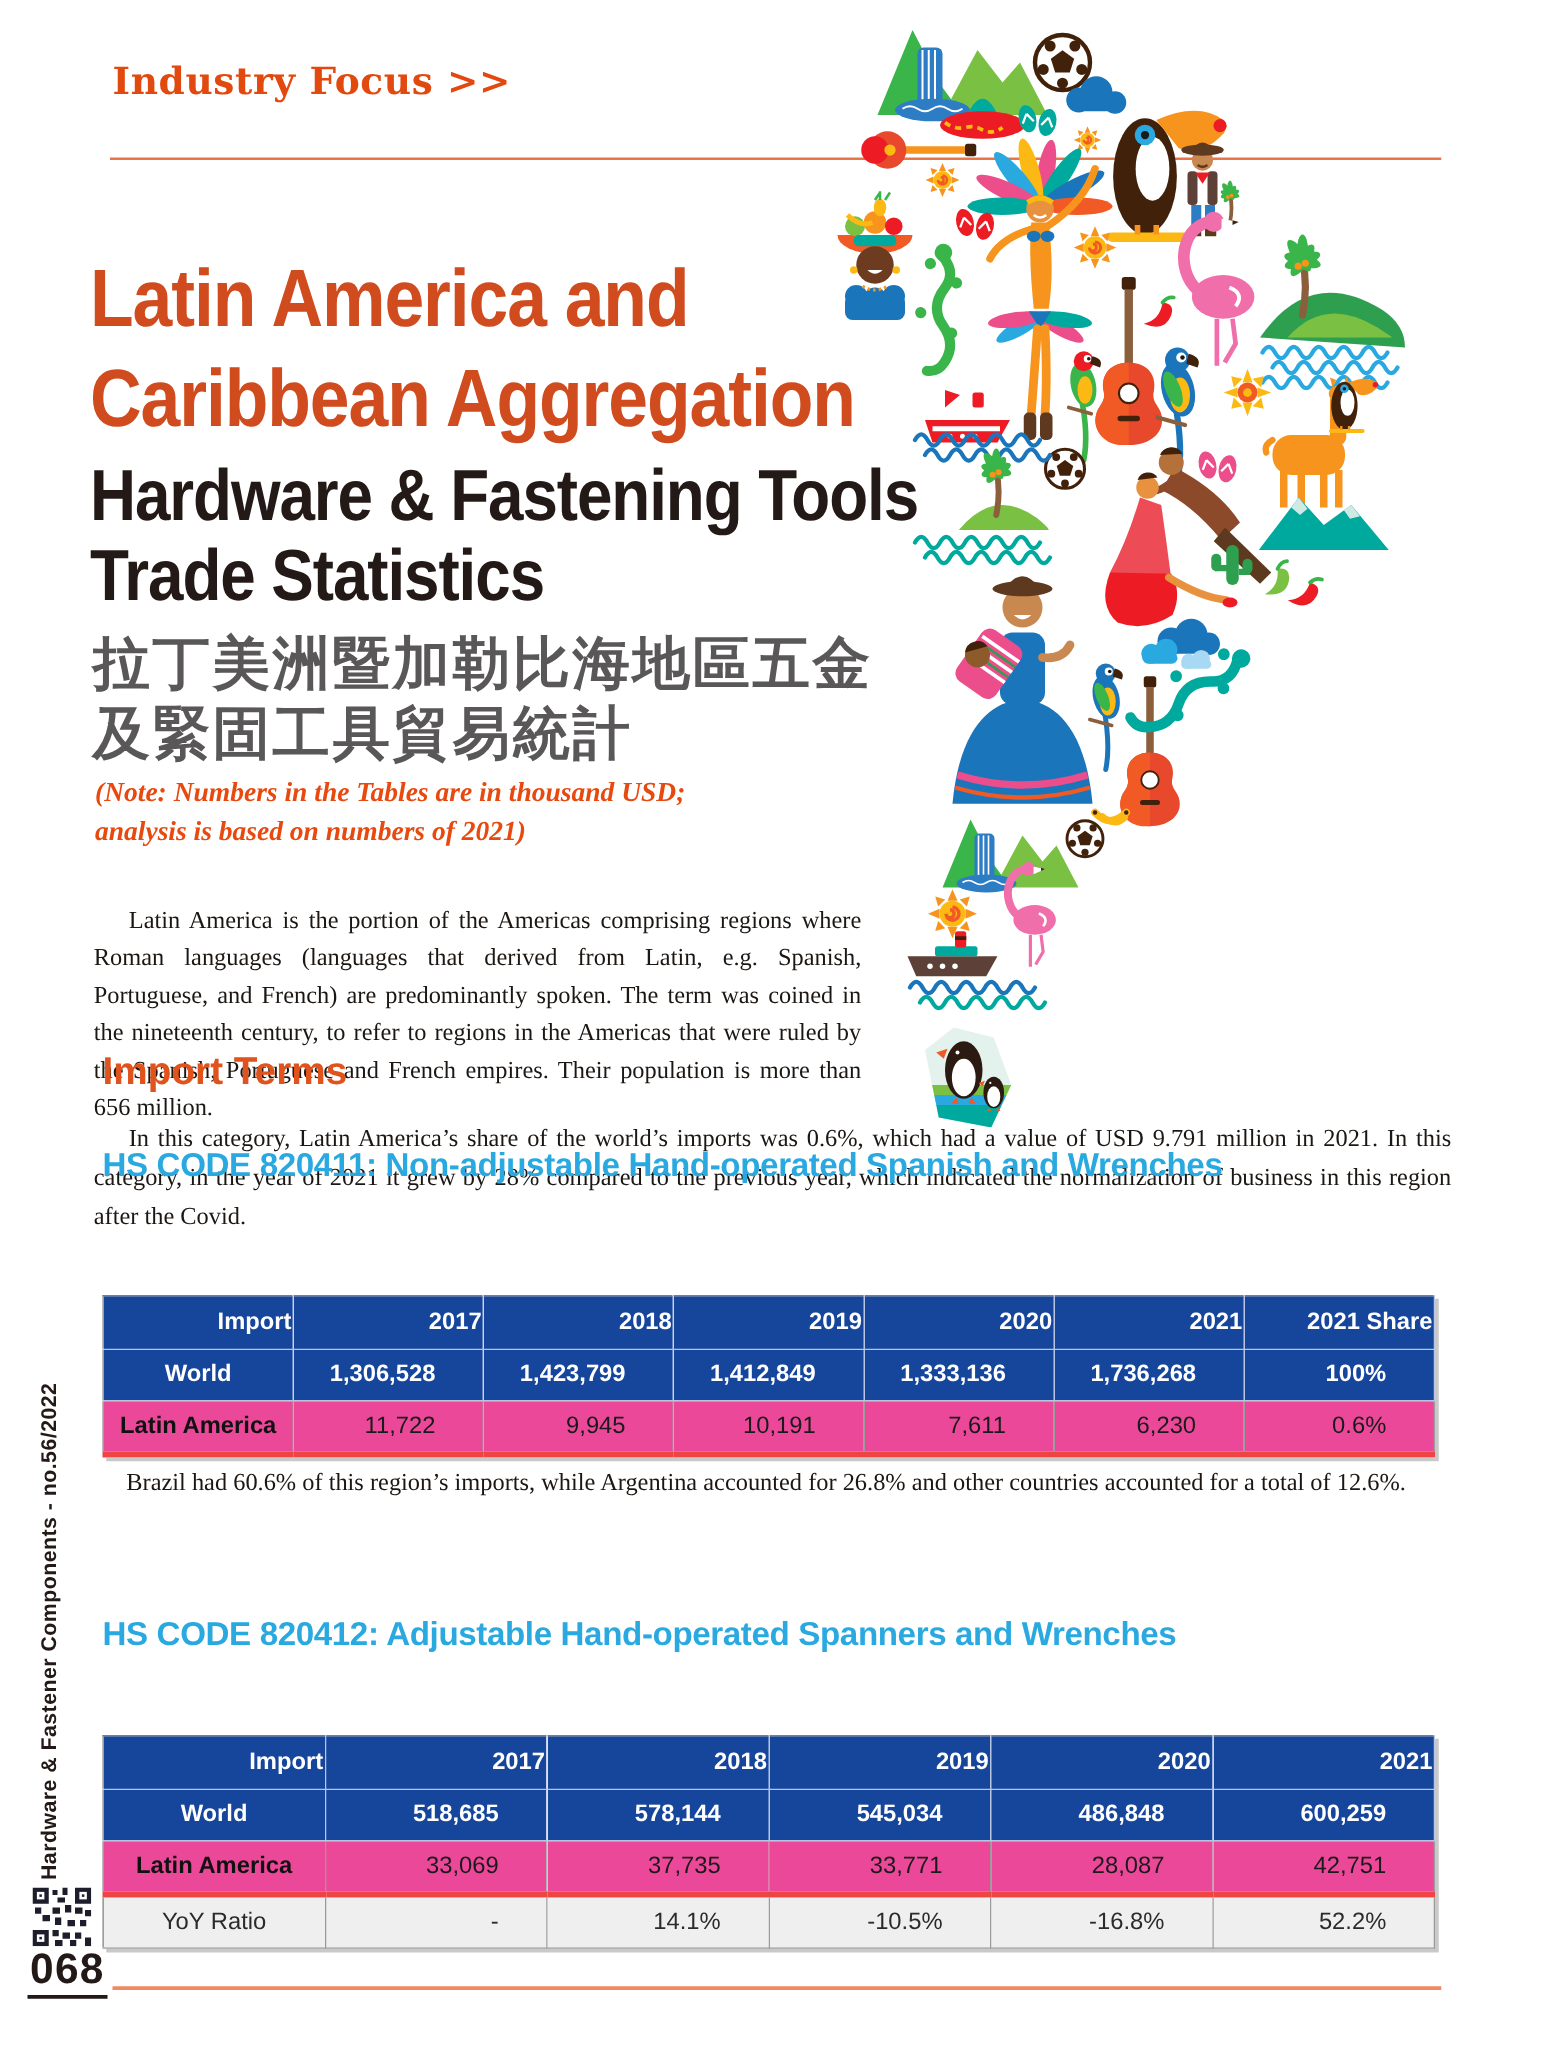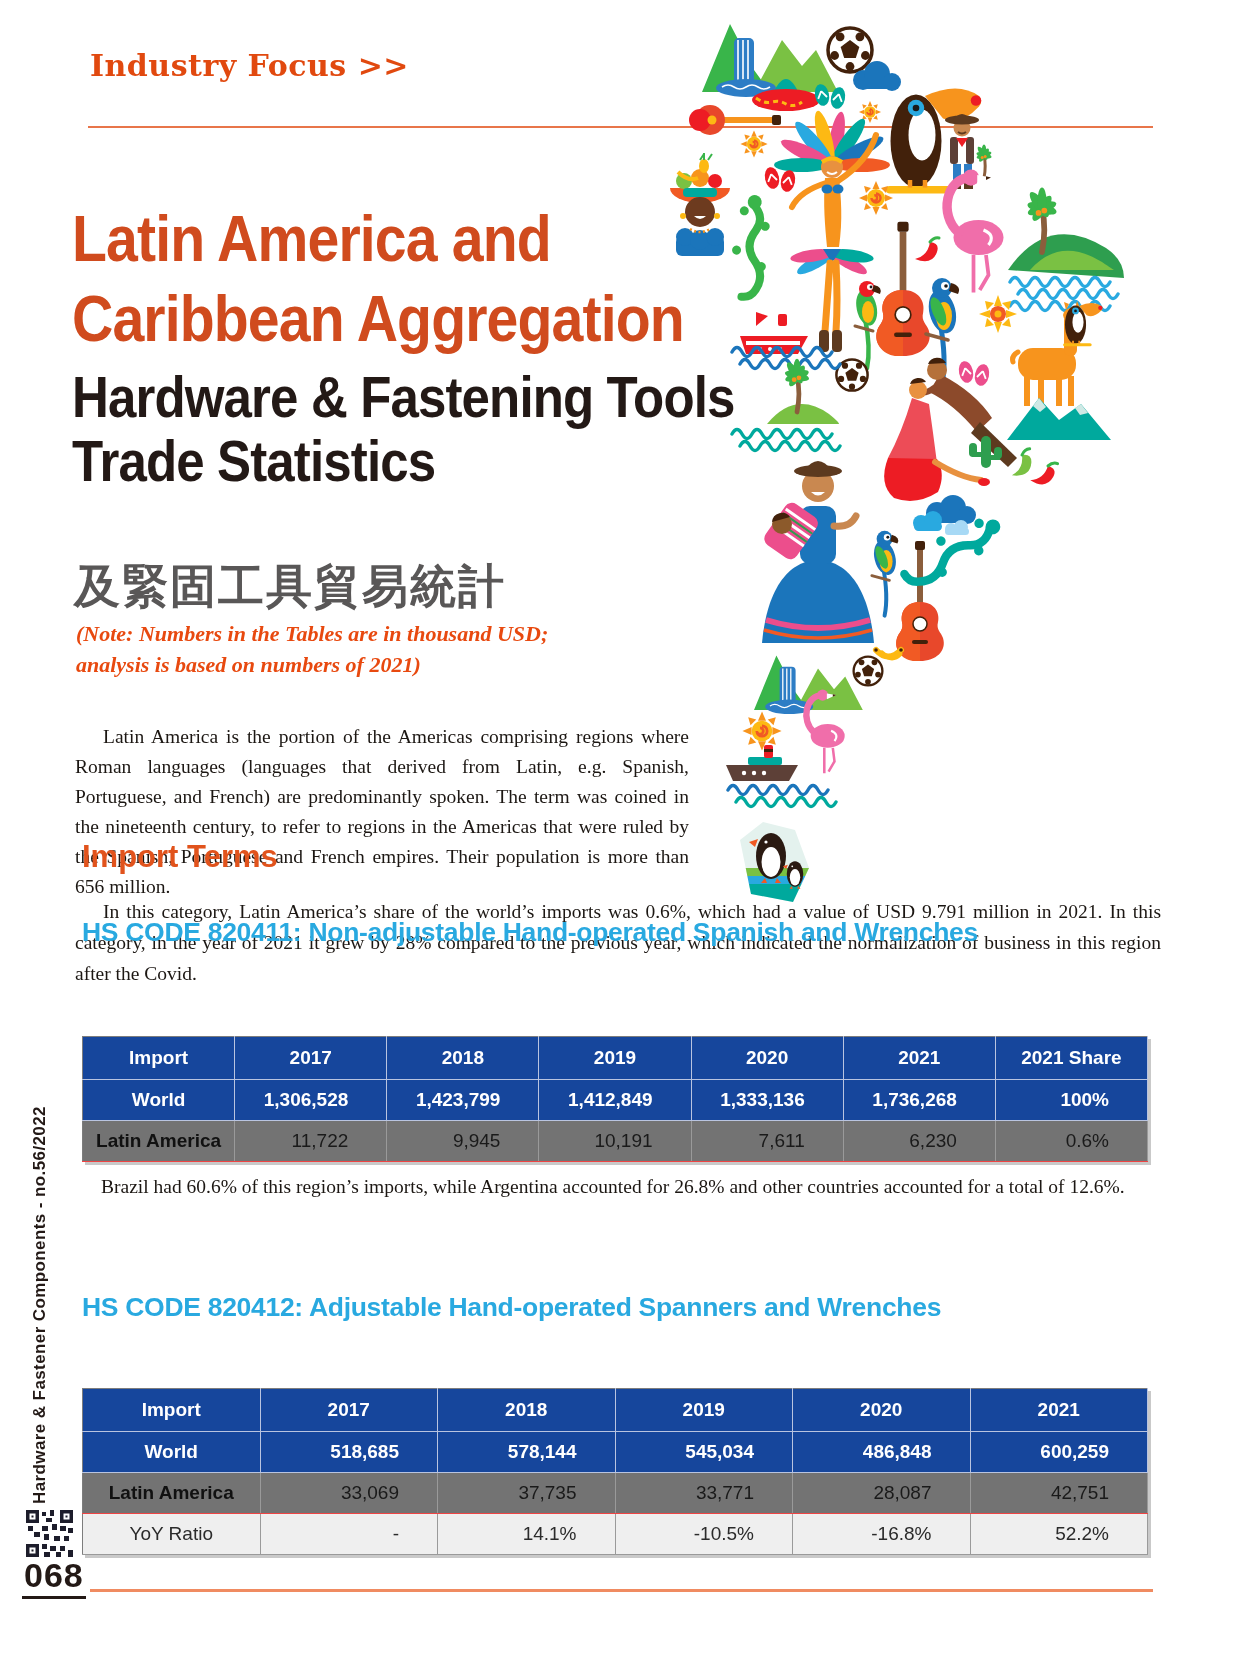--- a/index.html
+++ b/index.html
@@ -32,26 +32,26 @@
   .h-import{left:82px;top:839px;font-size:31px;font-weight:bold;color:#E1531C;z-index:3;}
   .h-hs{left:82px;top:0;font-size:26.5px;font-weight:bold;color:#29A9E0;letter-spacing:-.3px;z-index:2;}
 
   
   table.tbl{border-collapse:collapse;table-layout:fixed;width:1066px;
             font-family:"Liberation Sans",sans-serif;box-shadow:3px 3px 0 #c9c9c9;
             border:1px solid #7d7d7d;z-index:2;position:absolute;left:82px;}
   table.tbl td{font-size:19px;height:38px;overflow:hidden;}
   tr.r-hdr td,tr.r-blue td{background:#16469C;color:#fff;font-weight:bold;
       border-right:1px solid #b9c4e0;border-bottom:1px solid #b9c4e0;}
-  tr.r-gray td{background:#737373;color:#1a1a1a;border-right:1px solid #9a9a9a;border-bottom:1px solid #ef4444;}
+  tr.r-gray td{background:#ec4899;color:#1a1a1a;border-right:1px solid #9a9a9a;border-bottom:5px solid #ef4444;}
   tr.r-light td{background:#EFEFEF;color:#2b2b2b;border-right:1px solid #9a9a9a;border-bottom:1px solid #9a9a9a;}
   td.lbl{text-align:center;}
   tr.r-gray td.lbl{font-weight:bold;color:#111;}
   td.num{text-align:right;padding-right:38px;}
-  tr.r-hdr td{text-align:center;height:40px;}
+  tr.r-hdr td{text-align:right;height:40px;}
 
   
   .side-text{left:30px;top:1066px;height:438px;writing-mode:vertical-rl;transform:rotate(180deg);
              font-size:17px;font-weight:bold;color:#231916;letter-spacing:.4px;z-index:3;}
   .qr{left:26px;top:1510px;z-index:3;}
   .page-num{left:22px;top:1556px;font-size:34px;font-weight:bold;color:#231916;
             border-bottom:3px solid #231916;padding:0 2px 1px 2px;letter-spacing:1px;z-index:3;}
 
   .collage{left:640px;top:0;width:600px;height:920px;z-index:1;}
 </style>
@@ -505,20 +505,21 @@
         <use href="#peng" transform="translate(-2,-6)"></use>
         <use href="#peng" transform="translate(22,12) scale(.55)"></use>
       </g>
     </svg>
   </div>
 
   <div class="abs title-orange" style="top:206px">Latin America and</div>
   <div class="abs title-orange" style="top:286px">Caribbean Aggregation</div>
   <div class="abs title-black" style="top:368px">Hardware &amp; Fastening Tools</div>
   <div class="abs title-black" style="top:432px">Trade Statistics</div>
+  <div class="abs title-cn" style="top:500px">拉丁美洲暨加勒比海地區五金</div>
   <div class="abs title-cn" style="top:556px">及緊固工具貿易統計</div>
   <div class="abs note">
     <span>(Note: Numbers in the Tables are in thousand USD;</span><br>
     <span>analysis is based on numbers of 2021)</span>
   </div>
 
   <p class="abs serif intro">Latin America is the portion of the Americas comprising regions where Roman languages (languages that derived from Latin, e.g. Spanish, Portuguese, and French) are predominantly spoken. The term was coined in the nineteenth century, to refer to regions in the Americas that were ruled by the Spanish, Portuguese and French empires. Their population is more than 656 million.</p>
 
   <div class="abs h-import">Import Terms</div>
 

